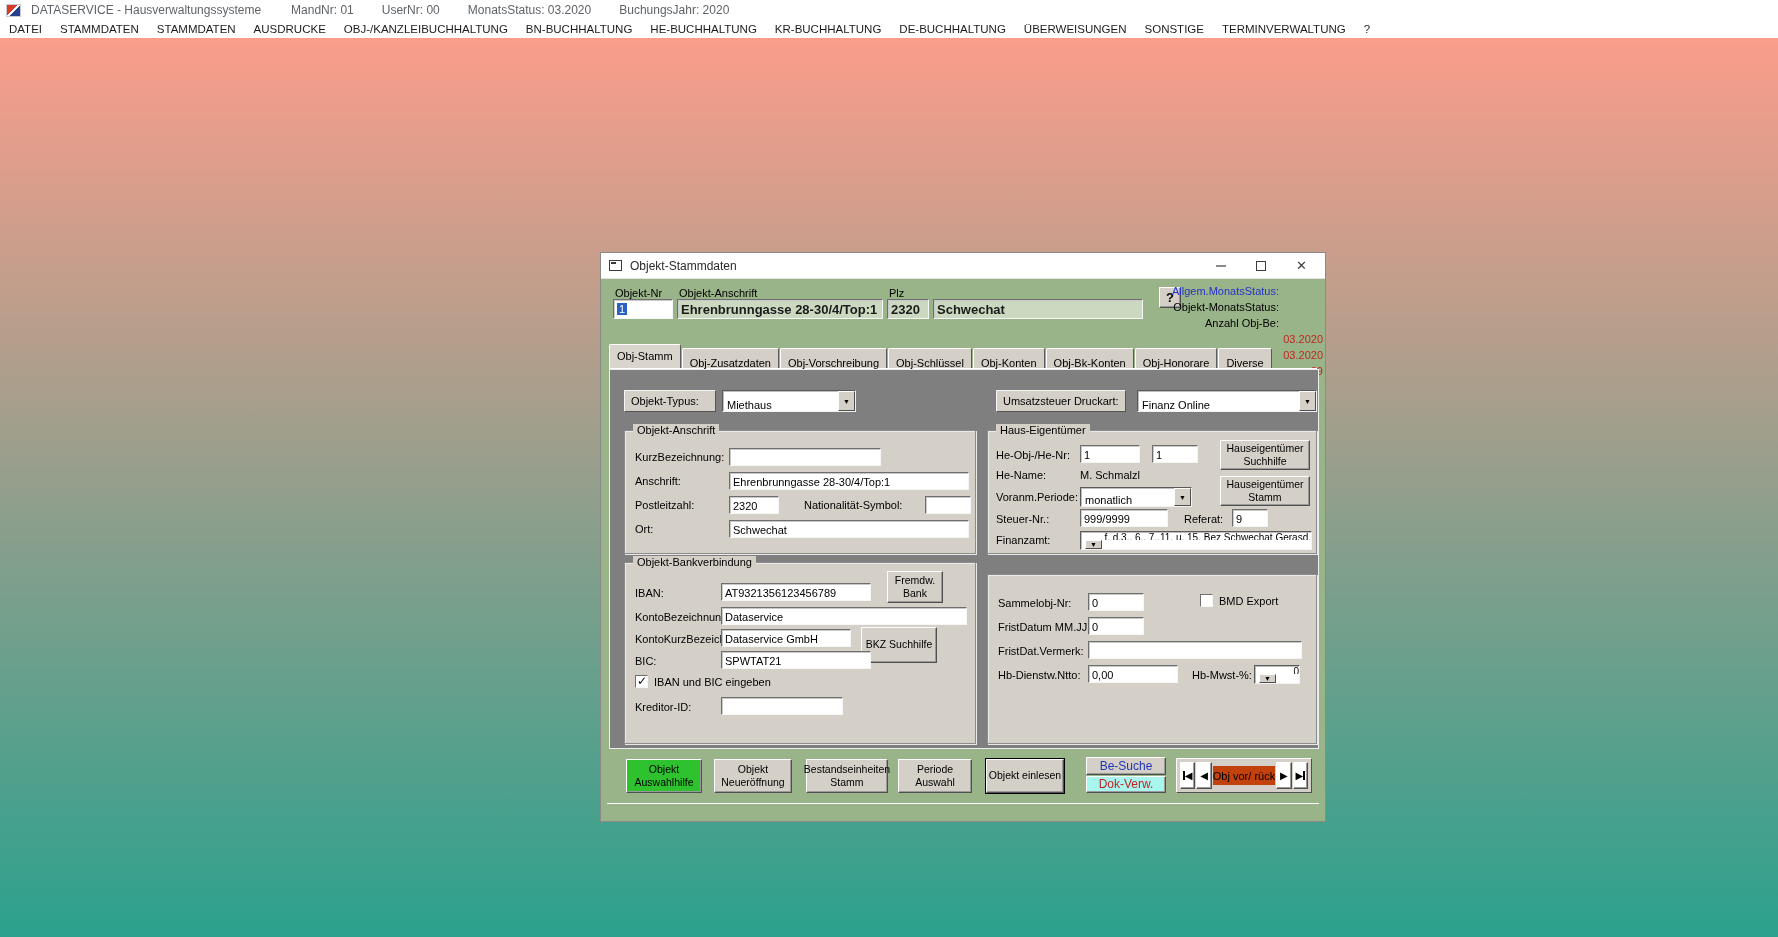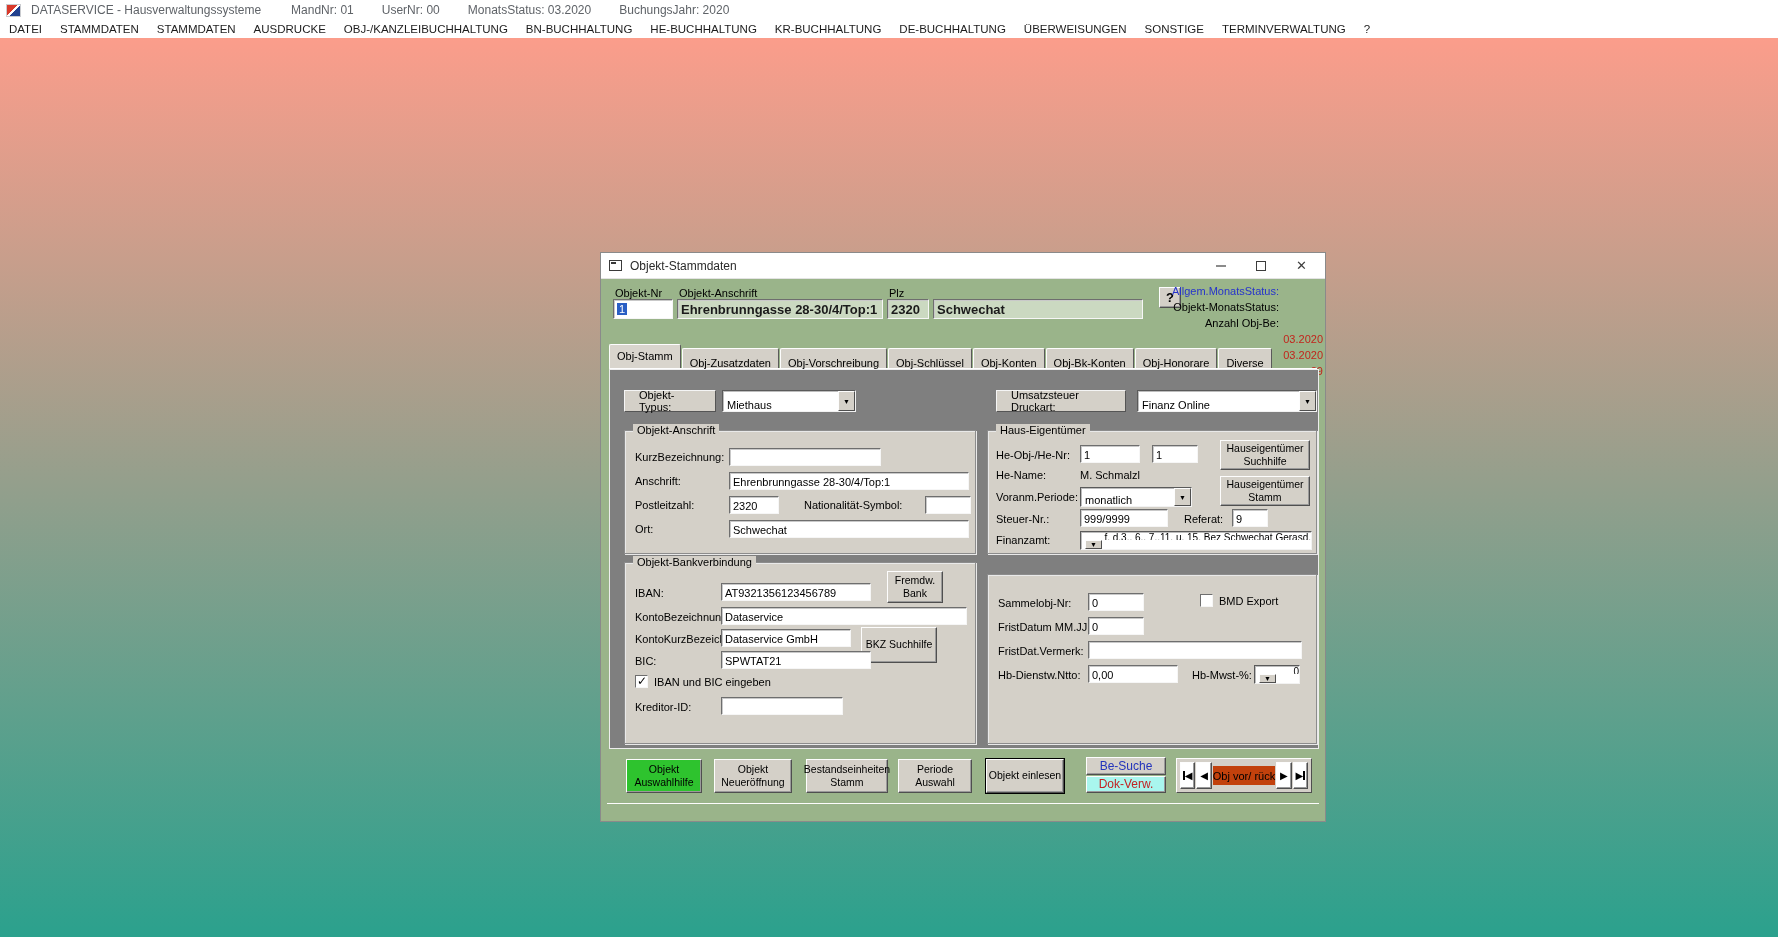--- a/index.html
+++ b/index.html
@@ -63,21 +63,21 @@
   .tab{height:20px;padding:8px 7px 0 7px;background:var(--control-face);font-size:11px;white-space:nowrap;
     border:1px solid;border-color:#fdfdfd #5a5a5a #5a5a5a #fdfdfd;border-bottom:none;
     border-radius:2px 2px 0 0;margin-right:1px;cursor:default;}
   .tab.active{height:24px;padding-top:5px;background:#d9d5cd;z-index:2;}
 
   
   .panel{position:absolute;left:8px;top:90px;width:710px;height:380px;background:var(--panel-gray);
     border:1px solid #ededed;}
   .label-box{position:absolute;height:22px;background:var(--control-face);
     border:1px solid;border-color:#f5f5f5 #555 #555 #f5f5f5;display:flex;align-items:center;
-    padding:0 14px;font-size:11px;}
+    padding:0 6px;font-size:11px;}
   .dd{position:absolute;height:22px;background:#fff;border:1px solid;
     border-color:#5a5a5a #f2f2f2 #f2f2f2 #5a5a5a;box-shadow:inset 1px 1px 0 #bdbdbd;
     display:flex;align-items:flex-end;padding-left:4px;font-size:11px;}
   .dd .dd-value{flex:1;white-space:nowrap;overflow:hidden;}
   .dd .dd-btn{width:17px;align-self:stretch;background:var(--control-face);
     border:1px solid;border-color:#fdfdfd #4f4f4f #4f4f4f #fdfdfd;
     display:flex;align-items:center;justify-content:center;font-size:7px;color:#000;}
   .dd.small{height:19px;flex-direction:column;} .dd.small .dd-value{font-size:10px;}
 
   .group{position:absolute;background:var(--control-face);border:1px solid #8c8c8c;

